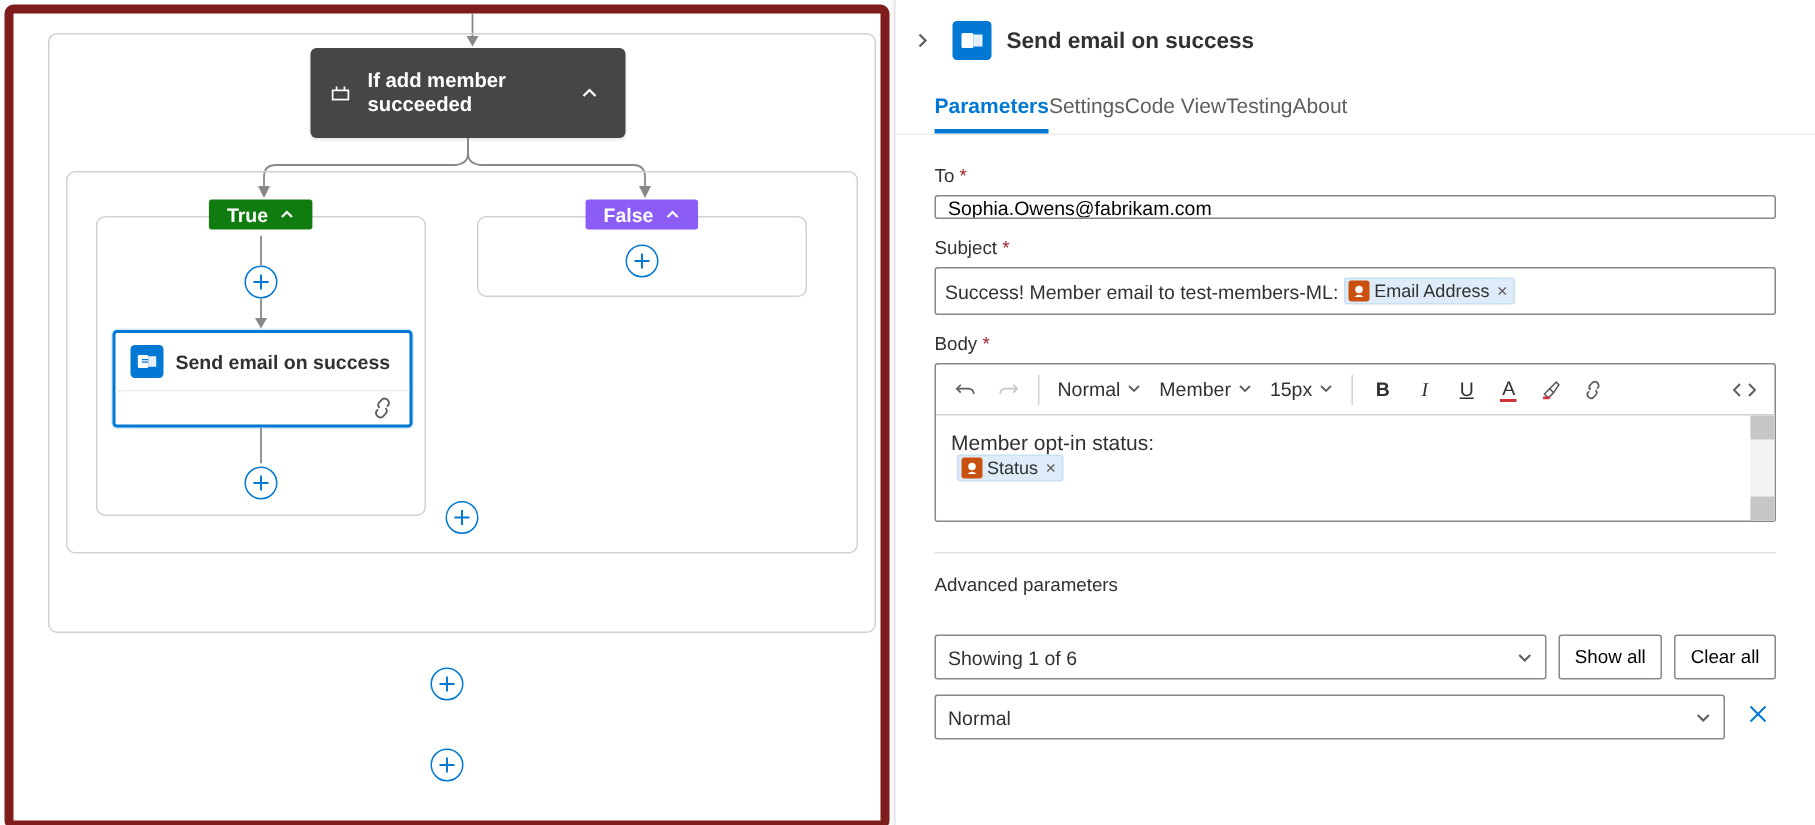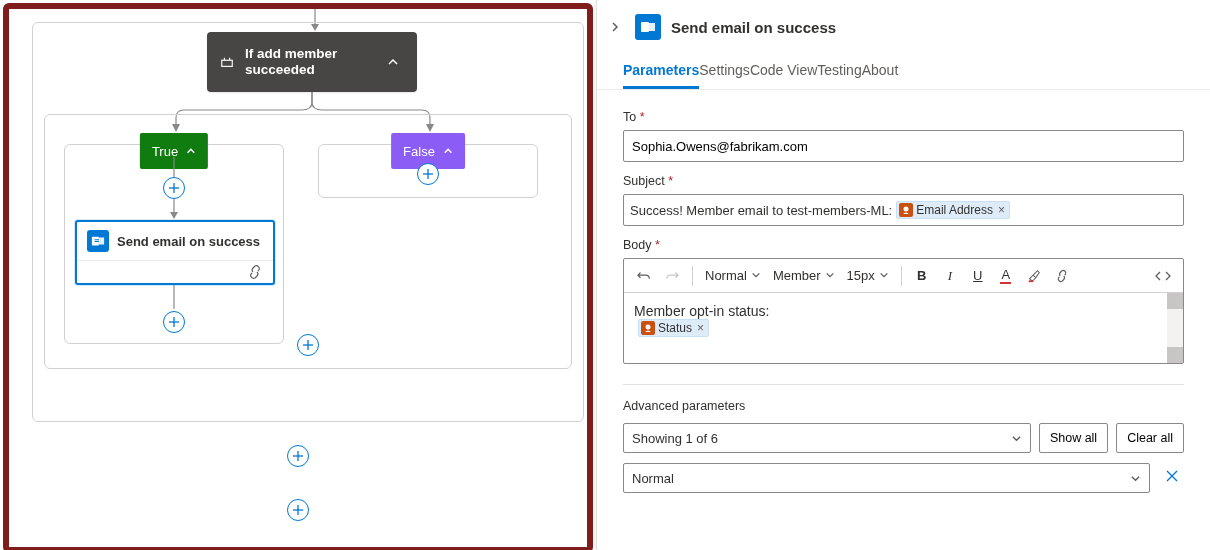--- a/index.html
+++ b/index.html
@@ -16,21 +16,21 @@
     .cond-icon { width: 16px; height: 16px; margin-right: 10px; display: flex; align-items: center; justify-content: center; }
     .cond-title { font-size: 13.5px; font-weight: 600; line-height: 1.2; flex: 1; }
     .cond-chev { width: 24px; display: flex; align-items: center; justify-content: center; }
     
     .branches-box { position: absolute; left: 30px; top: 100px; width: 528px; height: 255px; border: 1px solid #d1d1d1; border-radius: 6px; }
     
     .branch { position: absolute; border: 1px solid #d1d1d1; border-radius: 6px; }
     .branch-true { left: 50px; top: 130px; width: 220px; height: 200px; }
     .branch-false { left: 304px; top: 130px; width: 220px; height: 54px; }
     
-    .branch-pill { position: absolute; top: -12px; left: 50%; transform: translateX(-50%); height: 36px; padding: 10px 12px; border-radius: 2px; color: #fff; font-size: 13px; font-weight: 400; display: flex; align-items: center; gap: 8px; }
+    .branch-pill { position: absolute; top: -12px; left: 50%; transform: translateX(-50%); height: 20px; padding: 10px 12px; border-radius: 2px; color: #fff; font-size: 13px; font-weight: 700; display: flex; align-items: center; gap: 8px; }
     .pill-true { background: #107c10; }
     .pill-false { background: #8b5cf6; }
     
     .add-circle { width: 22px; height: 22px; border: 1px solid #0078d4; border-radius: 50%; background: #fff; display: flex; align-items: center; justify-content: center; color: #0078d4; cursor: pointer; }
     .add-circle svg { width: 12px; height: 12px; }
     
     .btr-add1 { position: absolute; left: 50%; top: 32px; transform: translateX(-50%); }
     .btr-add2 { position: absolute; left: 50%; bottom: 10px; transform: translateX(-50%); }
     .bfa-add1 { position: absolute; left: 50%; top: 18px; transform: translateX(-50%); }
     .bb-add { position: absolute; left: 50%; bottom: 13px; transform: translateX(-50%); }
@@ -51,41 +51,41 @@
     .pnl-icon { width: 26px; height: 26px; background: #0078d4; border-radius: 3px; display: flex; align-items: center; justify-content: center; }
     .pnl-title { font-size: 15px; font-weight: 600; }
     
     .tabs { display: flex; padding: 4px 26px 0; border-bottom: 1px solid #edebe9; align-items: flex-end; }
     .tab { font-size: 14px; color: #605e5c; padding: 8px 0; cursor: pointer; border-bottom: 3px solid transparent; }
     .tab.active { color: #0078d4; font-weight: 600; border-bottom-color: #0078d4; }
     
     .form { padding: 14px 26px; overflow-y: auto; display: flex; flex-direction: column; gap: 6px; }
     .field-label { font-size: 12.5px; color: #323130; margin-top: 6px; }
     .req::after { content: " *"; color: #a4262c; }
-    .text-input { width: 100%; height: 32px; border: 1px solid #8a8886; border-radius: 2px; padding: 0 8px; font-size: 13px; font-family: inherit; }
+    .text-input { width: 100%; height: 16px; border: 1px solid #8a8886; border-radius: 2px; padding: 0 8px; font-size: 13px; font-family: inherit; }
     
     .subject-row { width: 100%; height: 32px; border: 1px solid #8a8886; border-radius: 2px; padding: 4px 6px; display: flex; align-items: center; font-size: 13px; }
     
     .token { display: inline-flex; align-items: center; background: #deecf9; border: 1px solid #c7e0f4; border-radius: 2px; padding: 1px 4px 1px 2px; margin-left: 4px; font-size: 12px; gap: 3px; }
     .token-icon { width: 14px; height: 14px; background: #ca5010; border-radius: 2px; display:flex; align-items:center; justify-content:center; }
     .token-x { color: #605e5c; margin-left: 2px; cursor: pointer; }
     
     .editor { width: 100%; border: 1px solid #8a8886; border-radius: 2px; }
     .toolbar { display: flex; align-items: center; height: 34px; padding: 0 8px; gap: 4px; border-bottom: 1px solid #d1d1d1; font-size: 13px; color: #323130; }
     .tb-sep { width: 1px; height: 20px; background: #d1d1d1; margin: 0 4px; }
     .tb-btn { width: 24px; height: 24px; display: flex; align-items: center; justify-content: center; cursor: pointer; border-radius: 2px; }
     .tb-sel { display: flex; align-items: center; gap: 4px; cursor: pointer; padding: 0 4px; }
     .tb-chev svg { width: 10px; height: 10px; }
     .editor-body { position: relative; }
     .editor-content { min-height: 70px; padding: 10px; font-size: 14px; display: flex; align-items: flex-start; flex-direction: column; }
     .editor-scroll { position: absolute; right: 0; top: 0; bottom: 0; width: 16px; background: #f3f2f1; }
     .editor-thumb { position: absolute; right: 0; width: 16px; height: 16px; background: #c8c6c4; }
     .tb-right { margin-left: auto; display: flex; align-items: center; }
     
-    .adv-row { display: flex; gap: 8px; align-items: center; margin-top: 4px; }
+    .adv-row { display: flex; gap: 8px; align-items: center; margin-top: 20px; }
     .adv-select { flex: 1; height: 30px; border: 1px solid #8a8886; border-radius: 2px; display: flex; align-items: center; padding: 0 8px; font-size: 13px; justify-content: space-between; cursor: pointer; }
     .mini-btn { height: 30px; padding: 0 10px; border: 1px solid #8a8886; border-radius: 2px; background: #fff; font-size: 12.5px; cursor: pointer; font-family: inherit; }
     
     .imp-row { display: flex; gap: 10px; align-items: center; margin-top: 4px; }
     .close-x { color: #0078d4; font-size: 18px; width: 24px; text-align: center; cursor: pointer; }
     .divider { border-top: 1px solid #e1e1e1; margin-top: 14px; margin-bottom: 2px; }
   </style>
 </head>
 <body>
 

